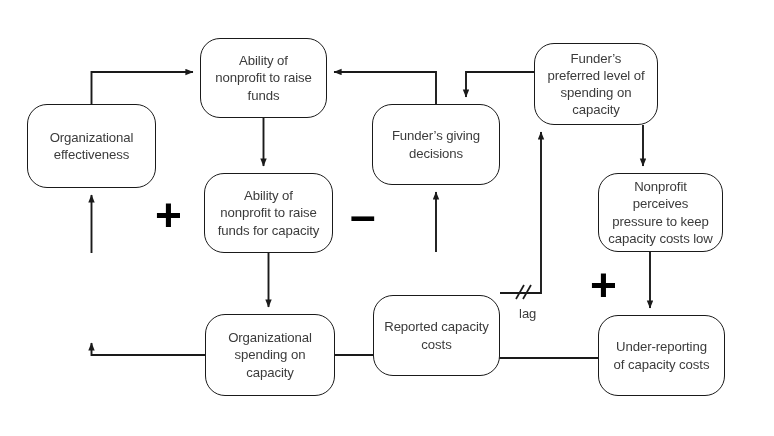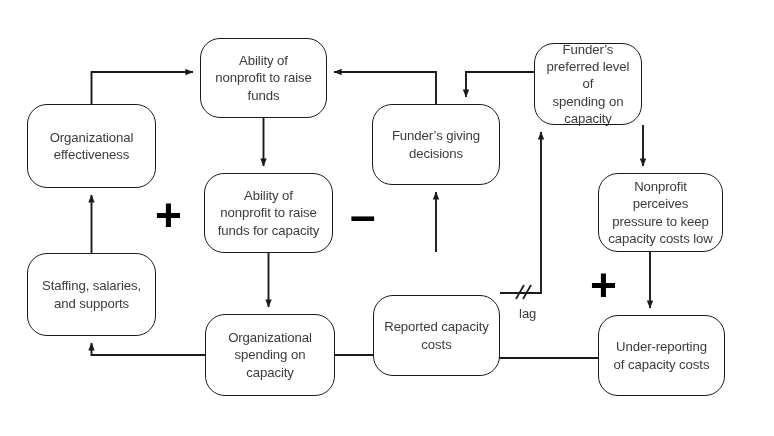--- a/index.html
+++ b/index.html
@@ -121,42 +121,38 @@
     <span class="node-label">Organizational
 effectiveness</span>
   </div>
 
   <div class="node-box" style="left:204px; top:173px; width:129px; height:80px;">
     <span class="node-label">Ability of
 nonprofit to raise
 funds for capacity</span>
   </div>
 
-  <div class="node-box" style="left:27px; top:253px; width:129px; height:83px;">
-    <span class="node-label">Staffing, salaries,
-and supports</span>
-  </div>
 
   <div class="node-box" style="left:205px; top:314px; width:130px; height:82px;">
     <span class="node-label">Organizational
 spending on
 capacity</span>
   </div>
 
   <div class="node-box" style="left:372px; top:104px; width:128px; height:81px;">
     <span class="node-label">Funder’s giving
 decisions</span>
   </div>
 
   <div class="node-box" style="left:373px; top:252px; width:127px; height:81px;margin-top:43px;">
     <span class="node-label">Reported capacity
 costs</span>
   </div>
 
-  <div class="node-box" style="left:534px; top:43px; width:108px; height:82px;">
+  <div class="node-box" style="left:534px; top:43px; width:124px; height:82px;">
     <span class="node-label">Funder’s
 preferred level of
 spending on
 capacity</span>
   </div>
 
   <div class="node-box" style="left:598px; top:315px; width:127px; height:81px;">
     <span class="node-label">Under-reporting
 of capacity costs</span>
   </div>

